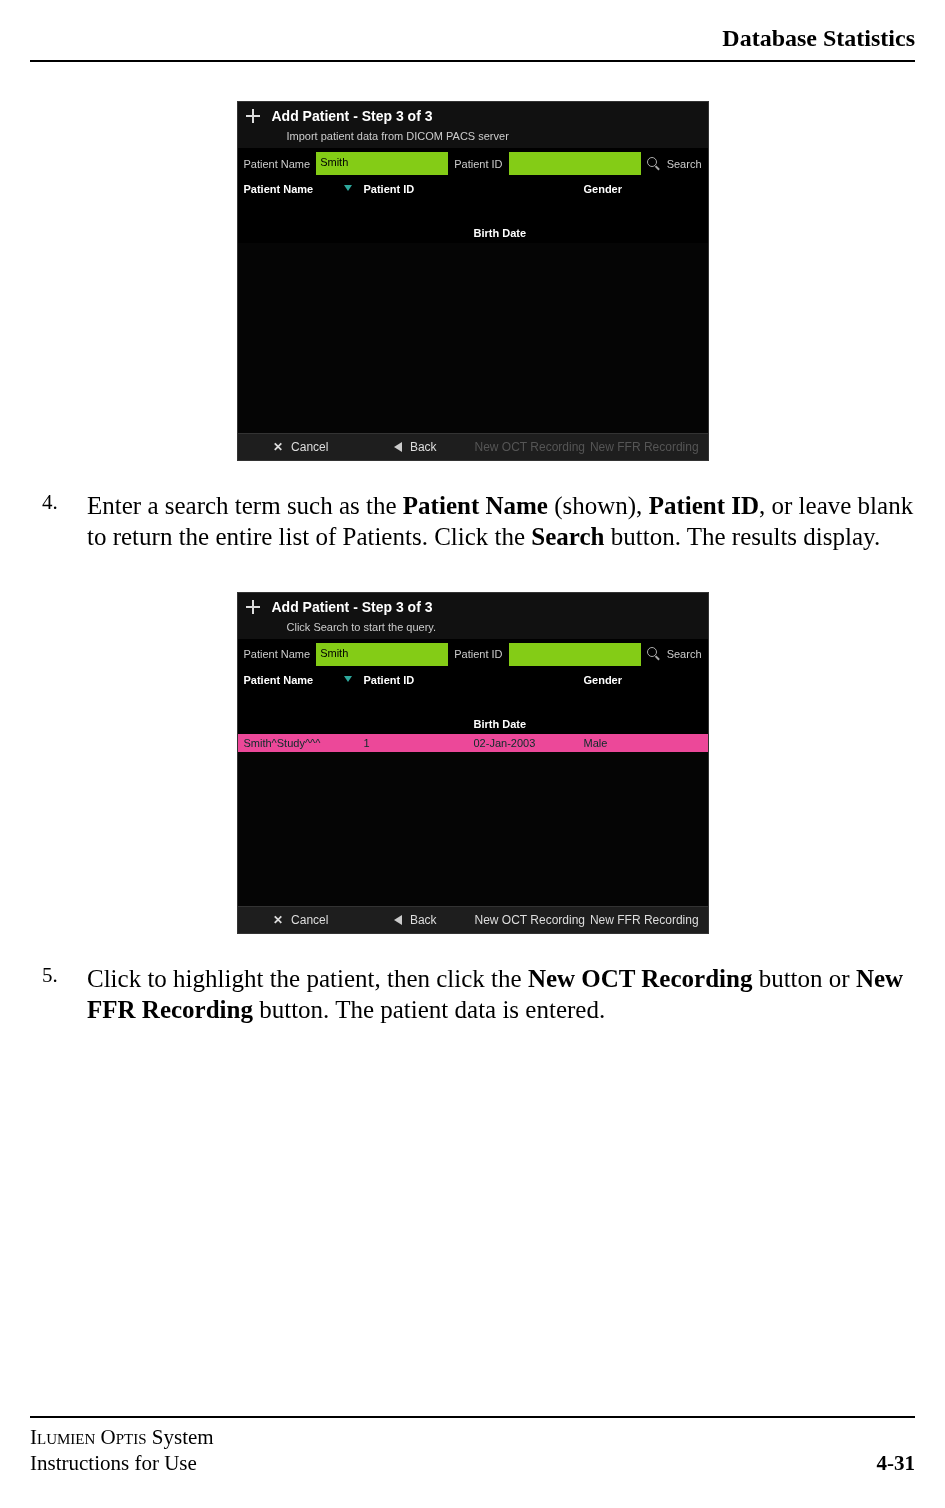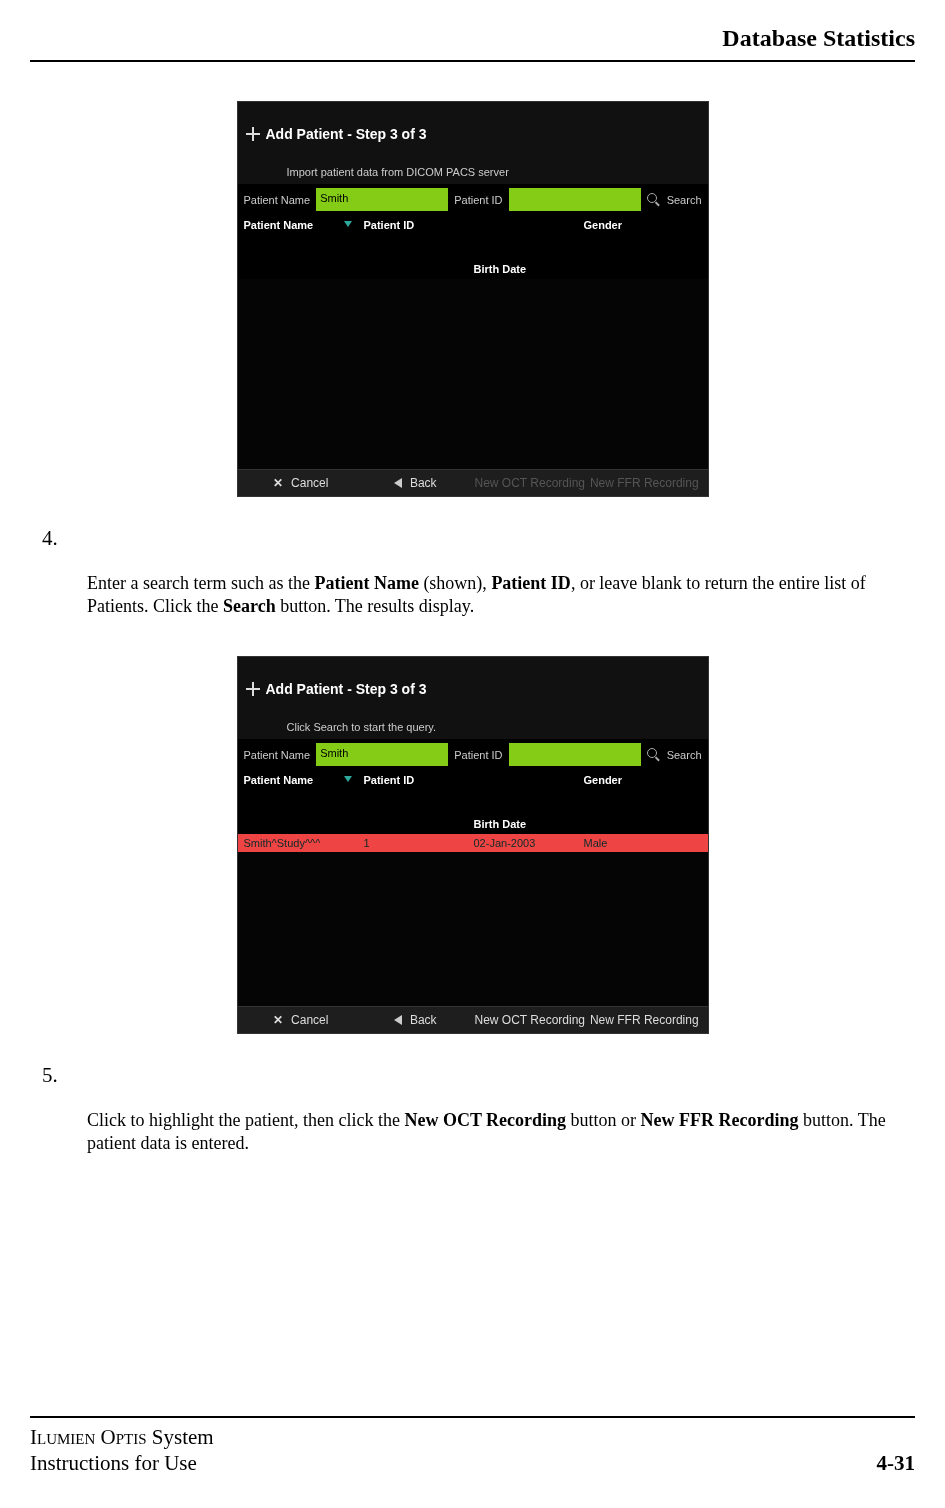--- a/index.html
+++ b/index.html
@@ -33,25 +33,25 @@
     width: 470px;
     background: #111;
     color: #ddd;
     font-family: Arial, sans-serif;
     font-size: 12px;
     box-shadow: 0 0 0 1px #333;
   }
   .dlg-title {
     display: flex;
     align-items: center;
-    gap: 6px;
+    gap: 12px;
     font-weight: bold;
     color: #fff;
     font-size: 14px;
-    padding: 24px 8px;
+    padding: 6px 8px;
   }
   .add-icon {
     display: inline-block;
     width: 14px; height: 14px;
     position: relative;
   }
   .add-icon::before, .add-icon::after {
     content: '';
     position: absolute;
     background: #ddd;
@@ -122,21 +122,21 @@
     border-right: 4px solid transparent;
     border-top: 6px solid #2ea89c;
   }
   .body-area {
     height: 190px;
     background: #050505;
   }
   .result-row {
     display: flex;
     padding: 3px 6px;
-    background: #ef4444;
+    background: #ec4899;
     color: #0a2b28;
     font-size: 11px;
   }
   .result-row .c1 { flex: 0 0 120px; }
   .result-row .c2 { flex: 0 0 110px; }
   .result-row .c3 { flex: 0 0 110px; }
   .result-row .c4 { flex: 1; }
   .dlg-foot {
     display: flex;
     background: #1e1e1e;
@@ -163,23 +163,22 @@
   .step-list {
     display: flex;
     margin: 20px 0 40px 0;
   }
   .step-num {
     flex: 0 0 45px;
     font-size: 21px;
   }
   .step-text {
     flex: 1;
-    font-size: 18px;
+    font-size: 25px;
     line-height: 1.25;
-    margin-top: 46px;
   }
   .step-text b { font-weight: bold; }
   .footer {
     position: absolute;
     bottom: 32px;
     left: 30px;
     right: 30px;
     border-top: 2px solid #000;
     padding-top: 6px;
     display: flex;

